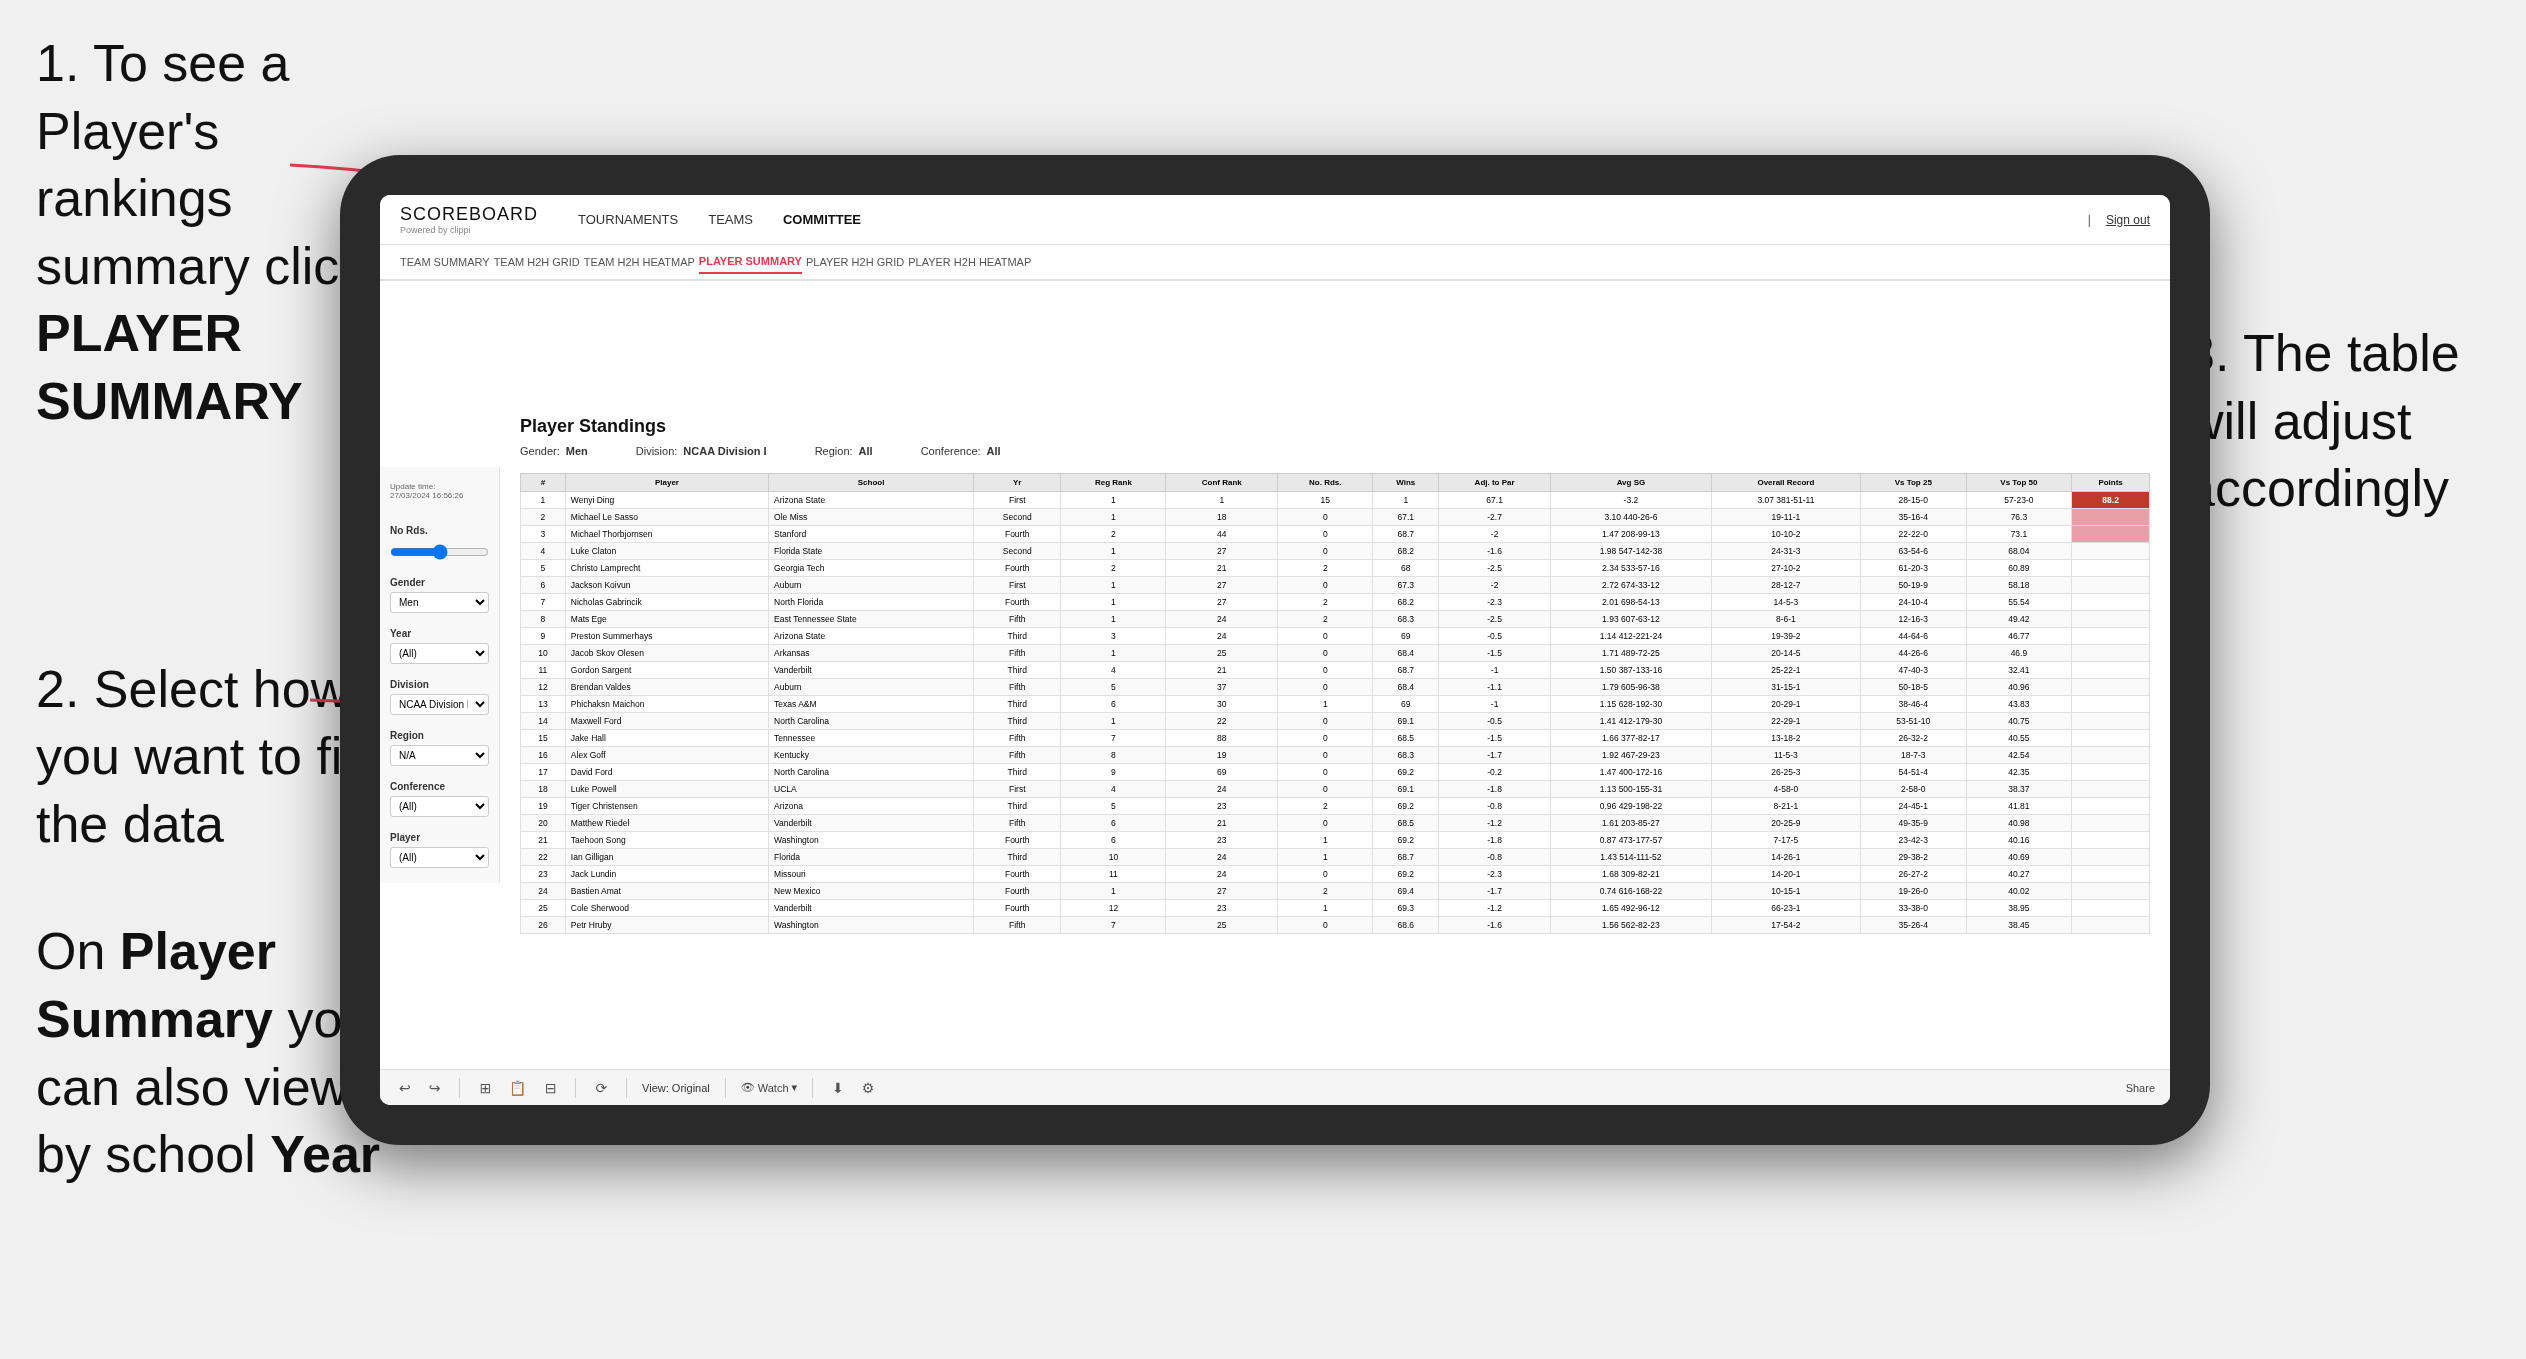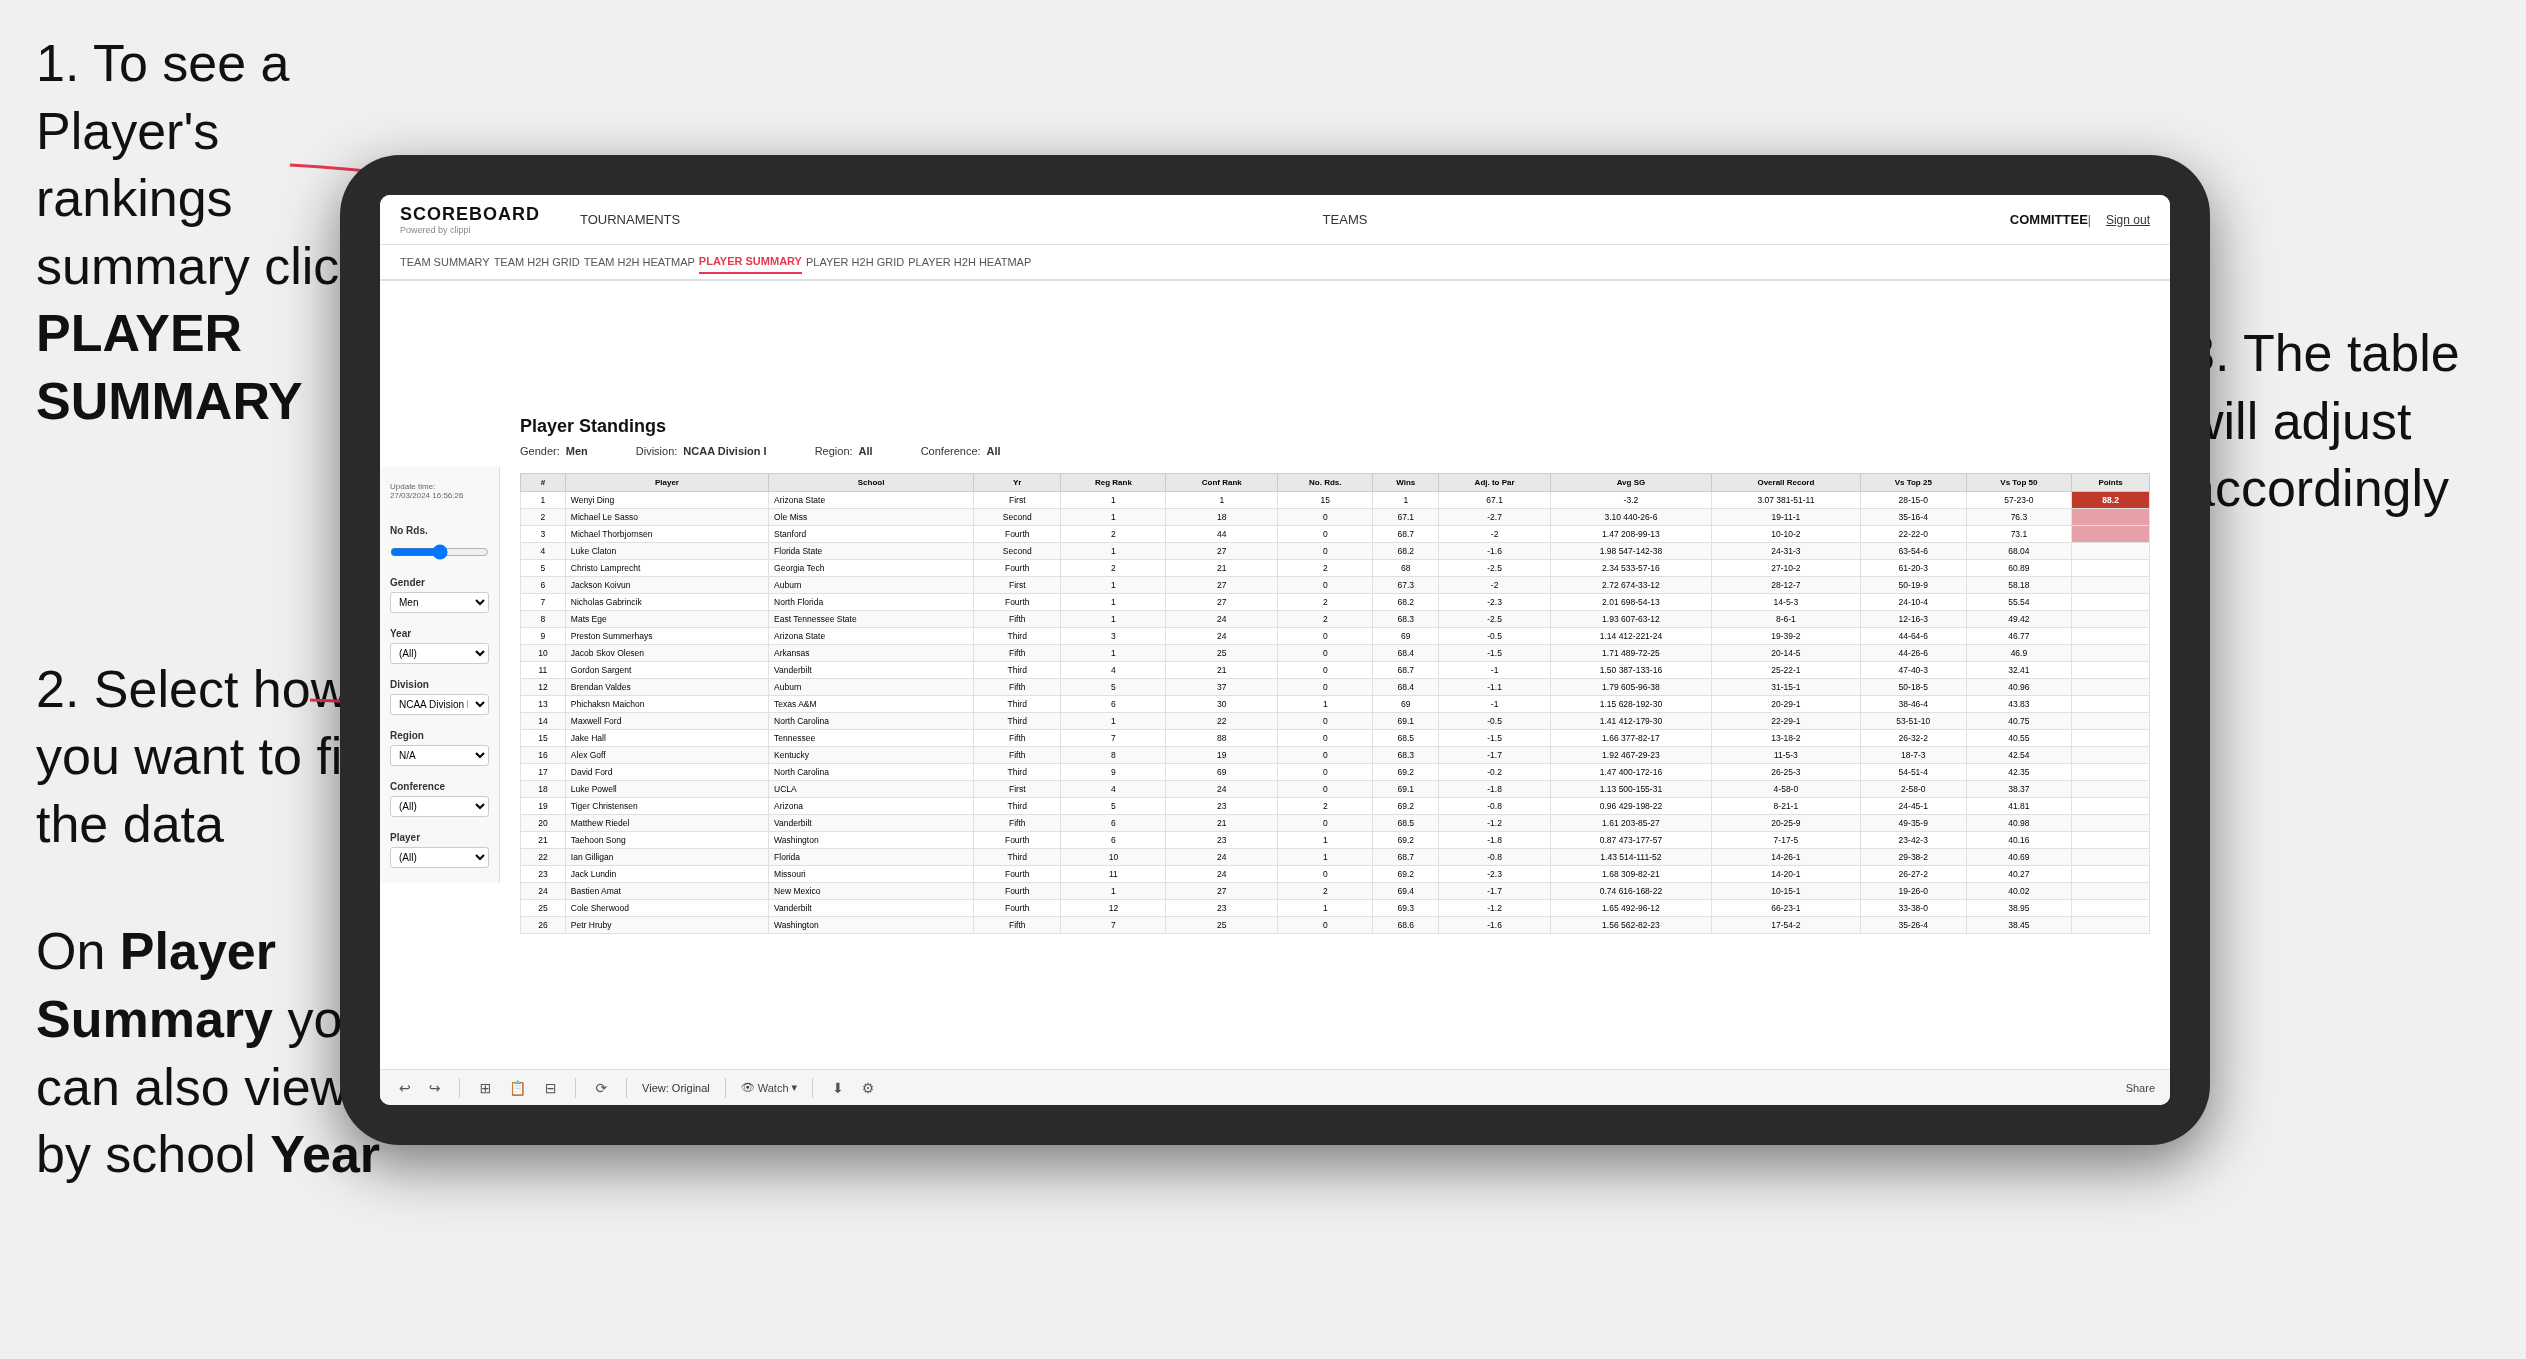--- a/index.html
+++ b/index.html
@@ -89,33 +89,32 @@
       height: 50px;
       border-bottom: 1px solid #e0e0e0;
     }
     .logo-area {
       display: flex;
       flex-direction: column;
       margin-right: 40px;
     }
     .logo-text {
       font-size: 18px;
-      font-weight: 700;
+      font-weight: 400;
       letter-spacing: 1px;
       color: #111;
     }
     .logo-sub {
       font-size: 9px;
       color: #888;
     }
     .nav-links {
       display: flex;
       gap: 30px;
       flex: 1;
-      justify-content: space-between;
     }
     .nav-link {
       font-size: 13px;
       color: #333;
       cursor: pointer;
       padding: 5px 0;
       text-decoration: none;
     }
     .nav-link.active {
       color: #111;

